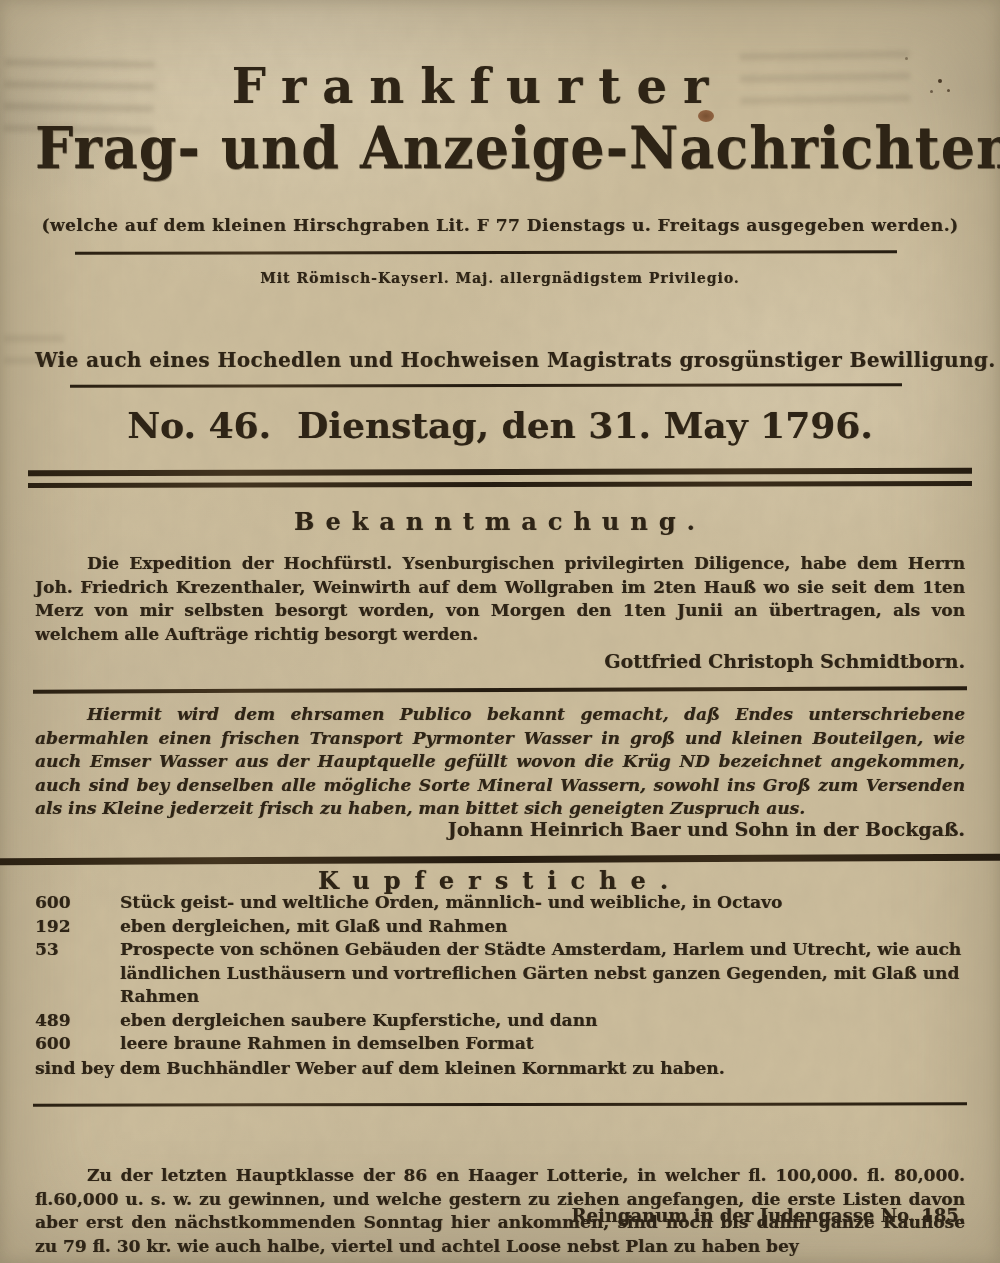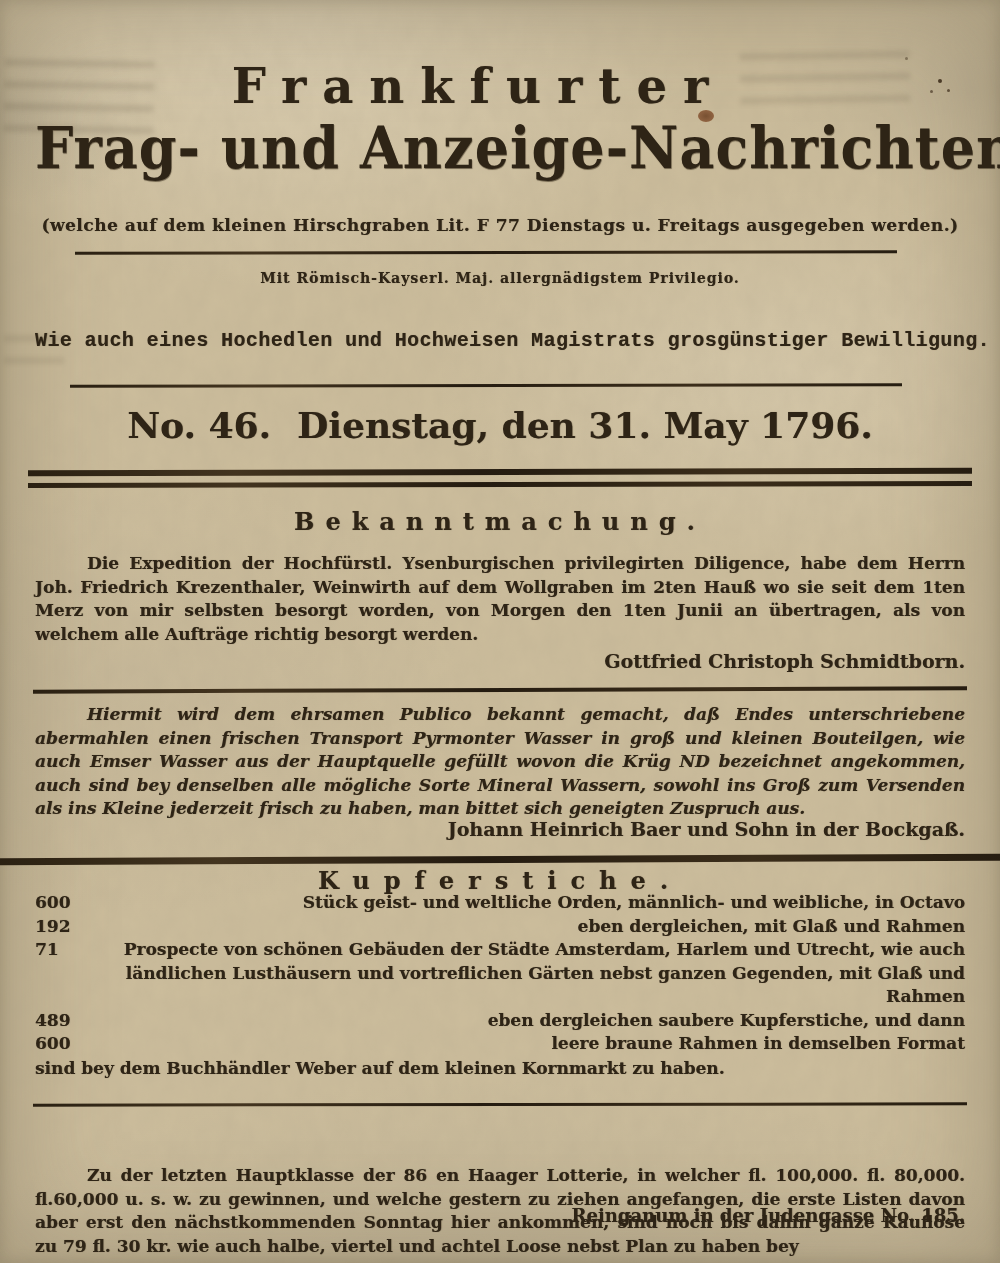--- a/index.html
+++ b/index.html
@@ -32,21 +32,21 @@
   .rule{position:absolute;background:linear-gradient(90deg,#2a2012,#43341f 22%,#241b10 48%,#3b2d1a 75%,#261d11);border:none;}
   .rule1{top:251px;left:75px;width:822px;height:3px;transform:rotate(-.12deg);}
   .rule2{top:384px;left:70px;width:832px;height:3px;transform:rotate(-.1deg);}
   .drule-a{top:469px;left:28px;width:944px;height:6px;transform:rotate(-.15deg);}
   .drule-b{top:482px;left:28px;width:944px;height:5px;transform:rotate(-.12deg);}
   .rule3{top:688px;left:33px;width:934px;height:4px;transform:rotate(-.2deg);}
   .rule4{top:856px;left:-5px;width:1010px;height:7px;transform:rotate(-.25deg);}
   .rule5{top:1103px;left:33px;width:934px;height:3px;transform:rotate(-.08deg);}
 
   .priv1{top:270px;font-size:14px;font-weight:700;letter-spacing:1px;white-space:nowrap;text-align:center;}
-  .priv2{top:329px;font-size:20px;font-weight:700;letter-spacing:.4px;white-space:nowrap;font-family:Liberation Mono, monospace;}
+  .priv2{top:348px;font-size:20px;font-weight:700;letter-spacing:.4px;white-space:nowrap;}
 
   .issueline{top:404px;font-size:36px;font-weight:700;white-space:nowrap;}
   .issueline .issue-no{margin-right:26px;}
 
   .secheading{font-size:24px;font-weight:700;letter-spacing:11px;}
   .h-bekannt{top:507px;}
   .h-kupfer{top:866px;letter-spacing:14px;}
 
   .para{font-size:17px;font-weight:700;line-height:23.5px;text-align:justify;}
   .para .indent{display:inline-block;width:52px;}
@@ -55,21 +55,21 @@
   .p3{top:1164px;}
 
   .sig{font-size:19px;font-weight:700;text-align:right;}
   .sig1{top:650px;padding-right:92px;}
   .sig2{top:818px;padding-right:98px;}
   .sig3{top:1205px;padding-right:115px;font-size:18px;}
 
   .list{top:891px;font-size:17px;font-weight:700;line-height:23.5px;}
   .list-row{display:flex;}
   .list-qty{flex:0 0 76px;text-align:left;padding-right:9px;}
-  .list-text{flex:1;text-align:right;}
+  .list-text{flex:1;}
   .list-footer{margin-top:1px;}
 
   .blot{position:absolute;border-radius:50%;pointer-events:none;}
   .blot-main{left:698px;top:110px;width:16px;height:12px;background:radial-gradient(#6f4526,#8a5a38 70%,rgba(138,90,56,.2));opacity:.9;}
   .speck{position:absolute;border-radius:50%;background:#4a3a26;pointer-events:none;}
   .s1{left:938px;top:79px;width:4px;height:4px;}
   .s2{left:947px;top:89px;width:3px;height:3px;opacity:.8;}
   .s3{left:930px;top:90px;width:3px;height:3px;opacity:.7;}
   .s4{left:905px;top:57px;width:3px;height:3px;opacity:.5;}
 
@@ -133,21 +133,21 @@
   <div class="block ink list">
     <div class="list-row">
       <span class="list-qty">600</span>
       <span class="list-text">Stück geist- und weltliche Orden, männlich- und weibliche, in Octavo</span>
     </div>
     <div class="list-row">
       <span class="list-qty">192</span>
       <span class="list-text">eben dergleichen, mit Glaß und Rahmen</span>
     </div>
     <div class="list-row">
-      <span class="list-qty">71</span>
+      <span class="list-qty">53</span>
       <span class="list-text">Prospecte von schönen Gebäuden der Städte Amsterdam, Harlem und Utrecht, wie auch ländlichen Lusthäusern und vortreflichen Gärten nebst ganzen Gegenden, mit Glaß und Rahmen</span>
     </div>
     <div class="list-row">
       <span class="list-qty">489</span>
       <span class="list-text">eben dergleichen saubere Kupferstiche, und dann</span>
     </div>
     <div class="list-row">
       <span class="list-qty">600</span>
       <span class="list-text">leere braune Rahmen in demselben Format</span>
     </div>

